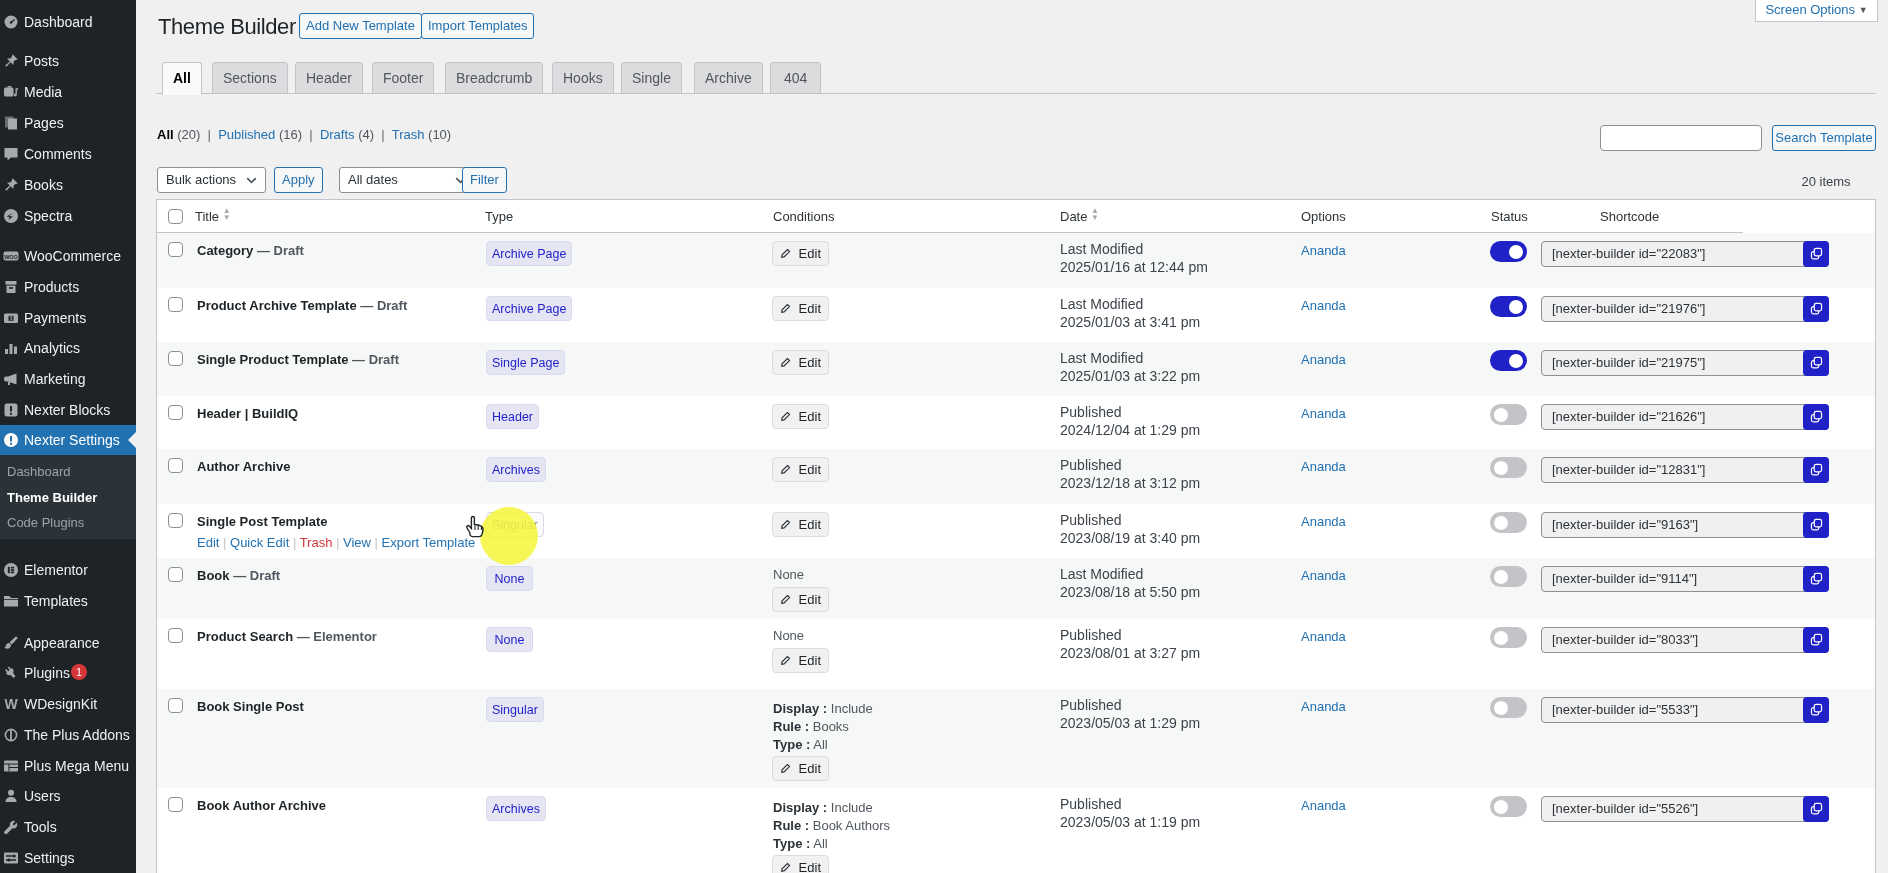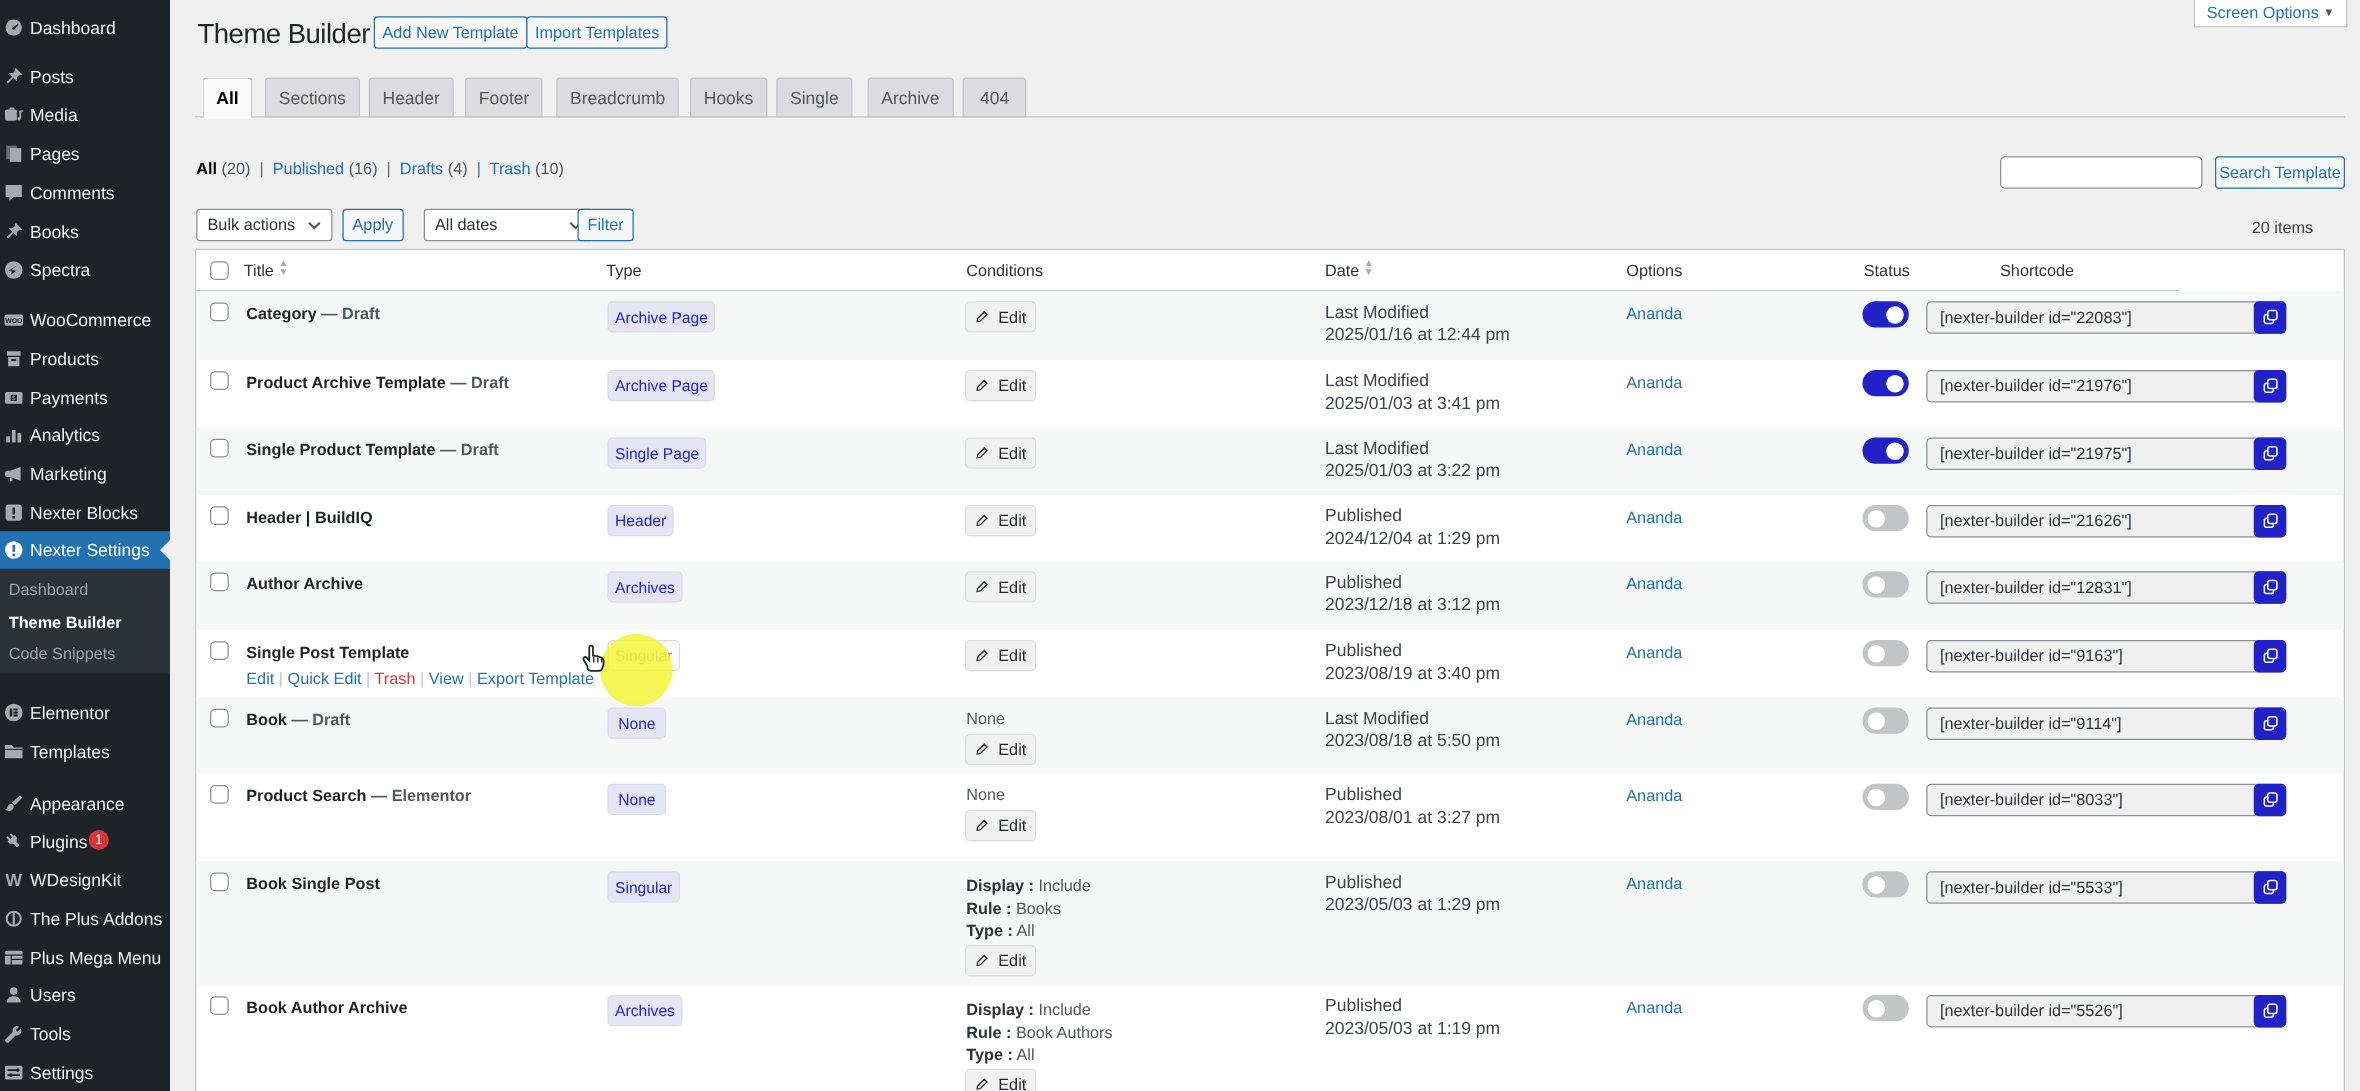--- a/index.html
+++ b/index.html
@@ -245,21 +245,21 @@
         <rect x="1" y="2.5" width="14" height="11" rx="1.2" fill="#a7aaad"></rect>
         <path d="M3 6h7M12.8 6h.1M3 10h2M7 10h6" stroke="#1d2327" stroke-width="1.4"></path>
         <circle cx="11.2" cy="6" r="1.5" fill="#1d2327"></circle>
         <circle cx="5.8" cy="10" r="1.5" fill="#1d2327"></circle>
       </svg>
       <span class="lbl">Settings</span>
     </div>
 <div id="submenu">
       <div style="top:9px;color:#9ea3a8">Dashboard</div>
       <div style="top:35px;color:#fff;font-weight:700">Theme Builder</div>
-      <div style="top:60px;color:#9ea3a8">Code Snippets</div>
+      <div style="top:60px;color:#9ea3a8">Code Plugins</div>
     </div>
   </div>
 <div class="arrow-notch"></div>
 
 <h1>Theme Builder</h1>
 <div class="pta" style="left:299px">Add New Template</div>
 <div class="pta" style="left:421px">Import Templates</div>
 <div id="screenopt">Screen Options <span class="tri">▼</span></div>
 
 <div id="tabline"></div>

